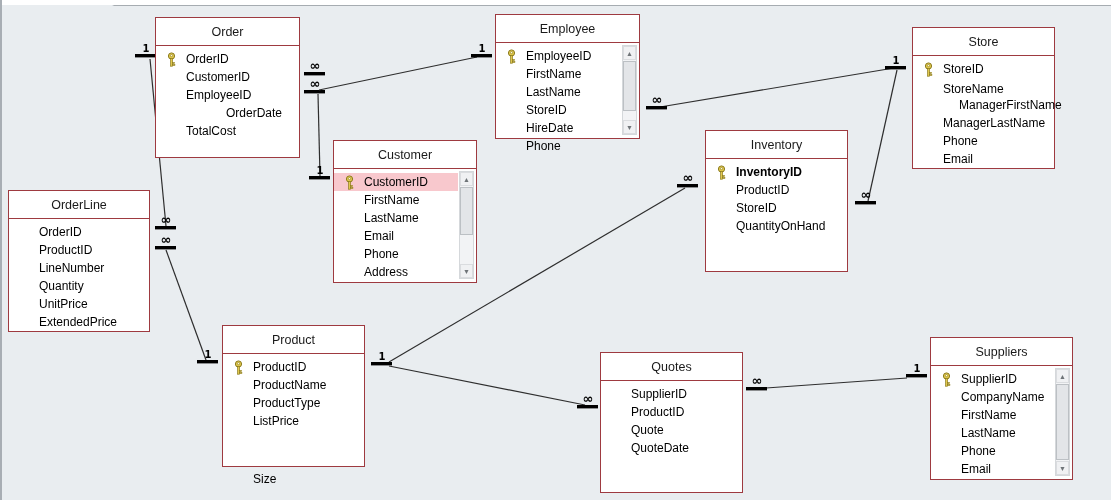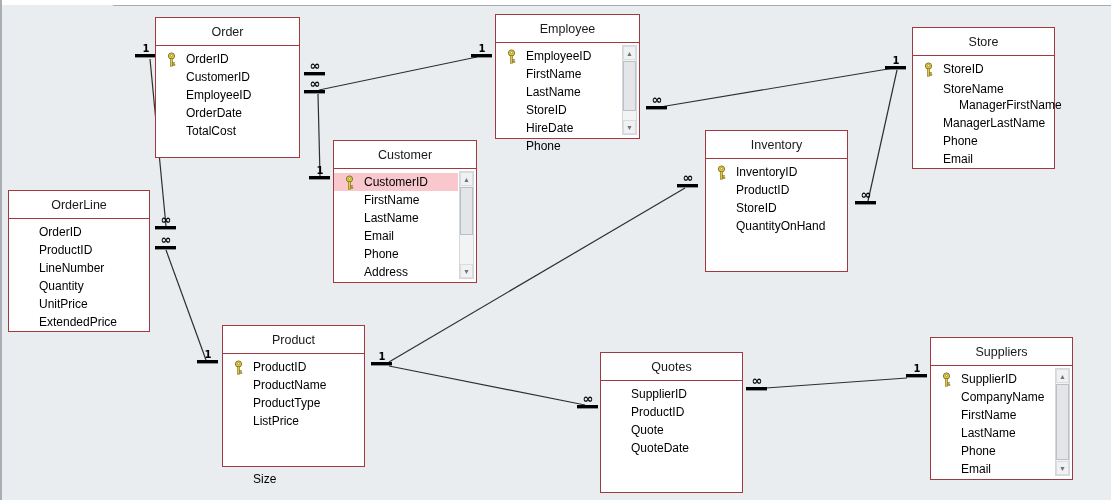--- a/index.html
+++ b/index.html
@@ -131,21 +131,21 @@
             <span class="fname">OrderID</span>
           </div>
           <div class="frow" style="width: 143px;">
             <span class="keyslot"></span>
             <span class="fname">CustomerID</span>
           </div>
           <div class="frow" style="width: 143px;">
             <span class="keyslot"></span>
             <span class="fname">EmployeeID</span>
           </div>
-          <div class="frow" style="width: 143px;">
+          <div class="frow" style="width: 143px; margin-left: 40px;">
             <span class="keyslot"></span>
             <span class="fname">OrderDate</span>
           </div>
           <div class="frow" style="width: 143px;">
             <span class="keyslot"></span>
             <span class="fname">TotalCost</span>
           </div>
         </div>
       </div>
       <div class="tbl" style="left: 495px; top: 14px; width: 145px; height: 125px;">
@@ -273,21 +273,21 @@
           <div class="sbtn up">▲</div>
           <div class="sthumb" style="top: 15px; height: 48px;"></div>
           <div class="sbtn dn">▼</div>
         </div>
       </div>
       <div class="tbl" style="left: 705px; top: 130px; width: 143px; height: 142px;">
         <div class="tbl-header">
           <span class="tbl-title">Inventory</span>
         </div>
         <div class="rows">
-          <div class="frow" style="width: 141px;">
+          <div class="frow" style="width: 141px; font-weight: bold;">
             <span class="keyslot">
               <svg width="11" height="15" viewBox="0 0 11 15">
                 <circle cx="5.5" cy="4" r="3.1" fill="#e2c94d" stroke="#8a7a1e"></circle>
                 <circle cx="5.5" cy="3.6" r="1.1" fill="#fffce0" stroke="#8a7a1e" stroke-width="0.6"></circle>
                 <rect x="4.6" y="6.6" width="1.9" height="7.6" fill="#e2c94d" stroke="#8a7a1e" stroke-width="0.7"></rect>
                 <rect x="6.4" y="10.4" width="2.1" height="1.2" fill="#e2c94d" stroke="#8a7a1e" stroke-width="0.6"></rect>
                 <rect x="6.4" y="12.4" width="2.5" height="1.2" fill="#e2c94d" stroke="#8a7a1e" stroke-width="0.6"></rect>
               </svg>
             </span>
             <span class="fname">InventoryID</span>

